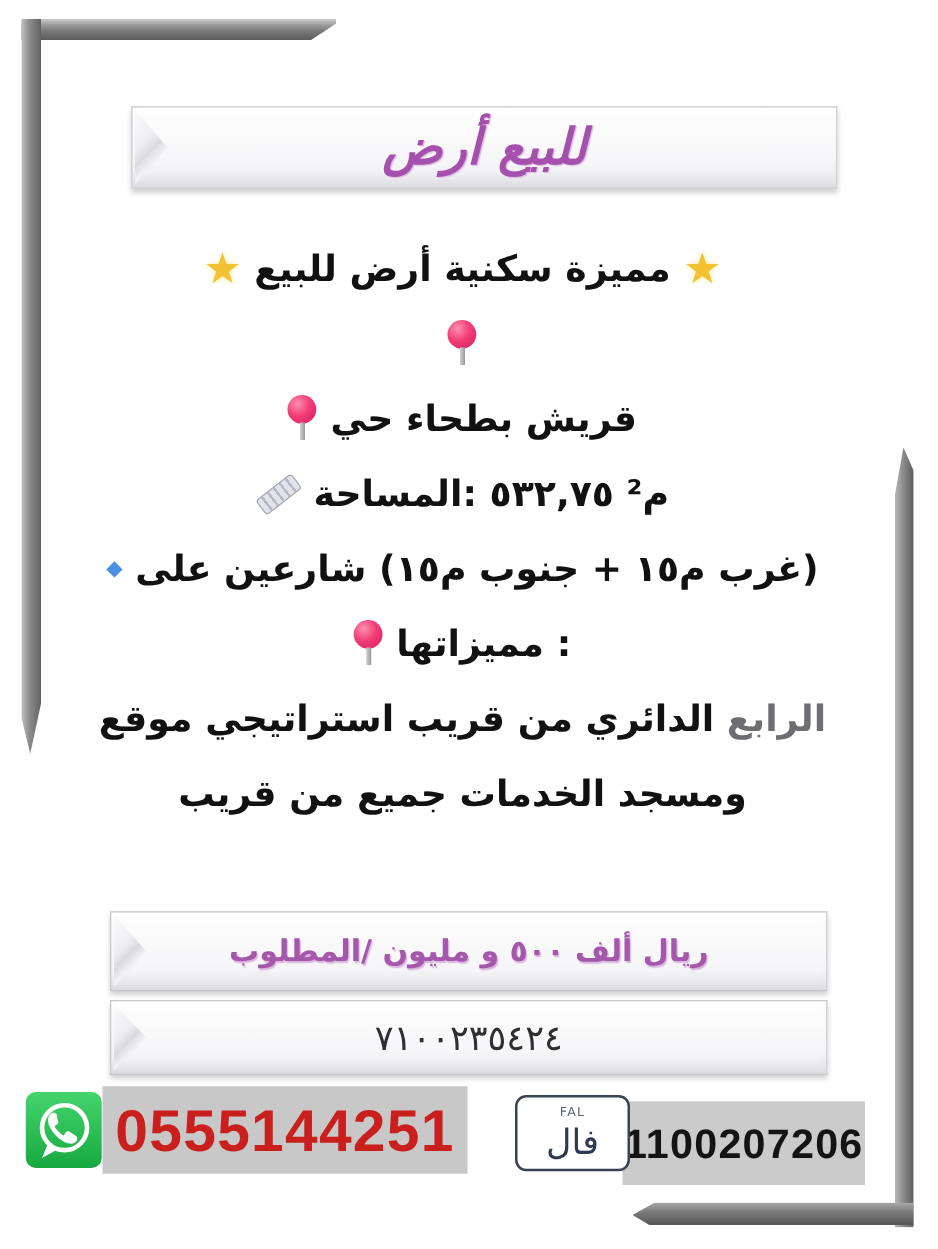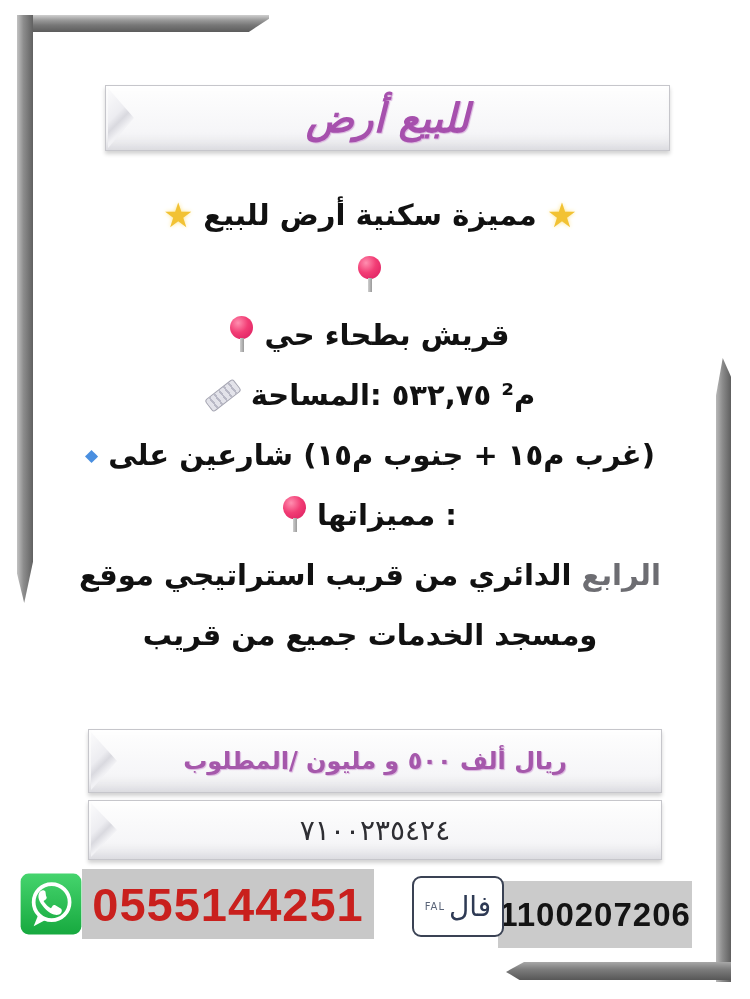--- a/index.html
+++ b/index.html
@@ -101,21 +101,21 @@
     position:absolute;left:82px;top:869px;width:292px;height:70px;
     background:#c8c8c8;display:flex;align-items:center;justify-content:center;
   }
   .wa-number{
     font-family:"Liberation Sans",sans-serif;
     font-size:47px;font-weight:bold;color:#c9201d;letter-spacing:1px;
   }
   .fal-box{
     position:absolute;left:412px;top:876px;width:88px;height:57px;z-index:2;
     background:#ffffff;border:2px solid #3a4254;border-radius:9px;
-    display:flex;align-items:center;justify-content:center;gap:4px;
+    display:flex;align-items:center;justify-content:center;gap:4px;flex-direction:column;
   }
   .fal-latin{font-size:10px;color:#5a6478;letter-spacing:1px;}
   .fal-arabic{font-size:28px;font-weight:normal;color:#2e3a54;line-height:1;}
   .license-box{
     position:absolute;left:498px;top:881px;width:194px;height:67px;z-index:1;
     background:#cbcbcb;display:flex;align-items:center;justify-content:center;
   }
   .license-number{
     font-family:"Liberation Sans",sans-serif;
     font-size:33px;font-weight:bold;color:#141414;letter-spacing:1px;

